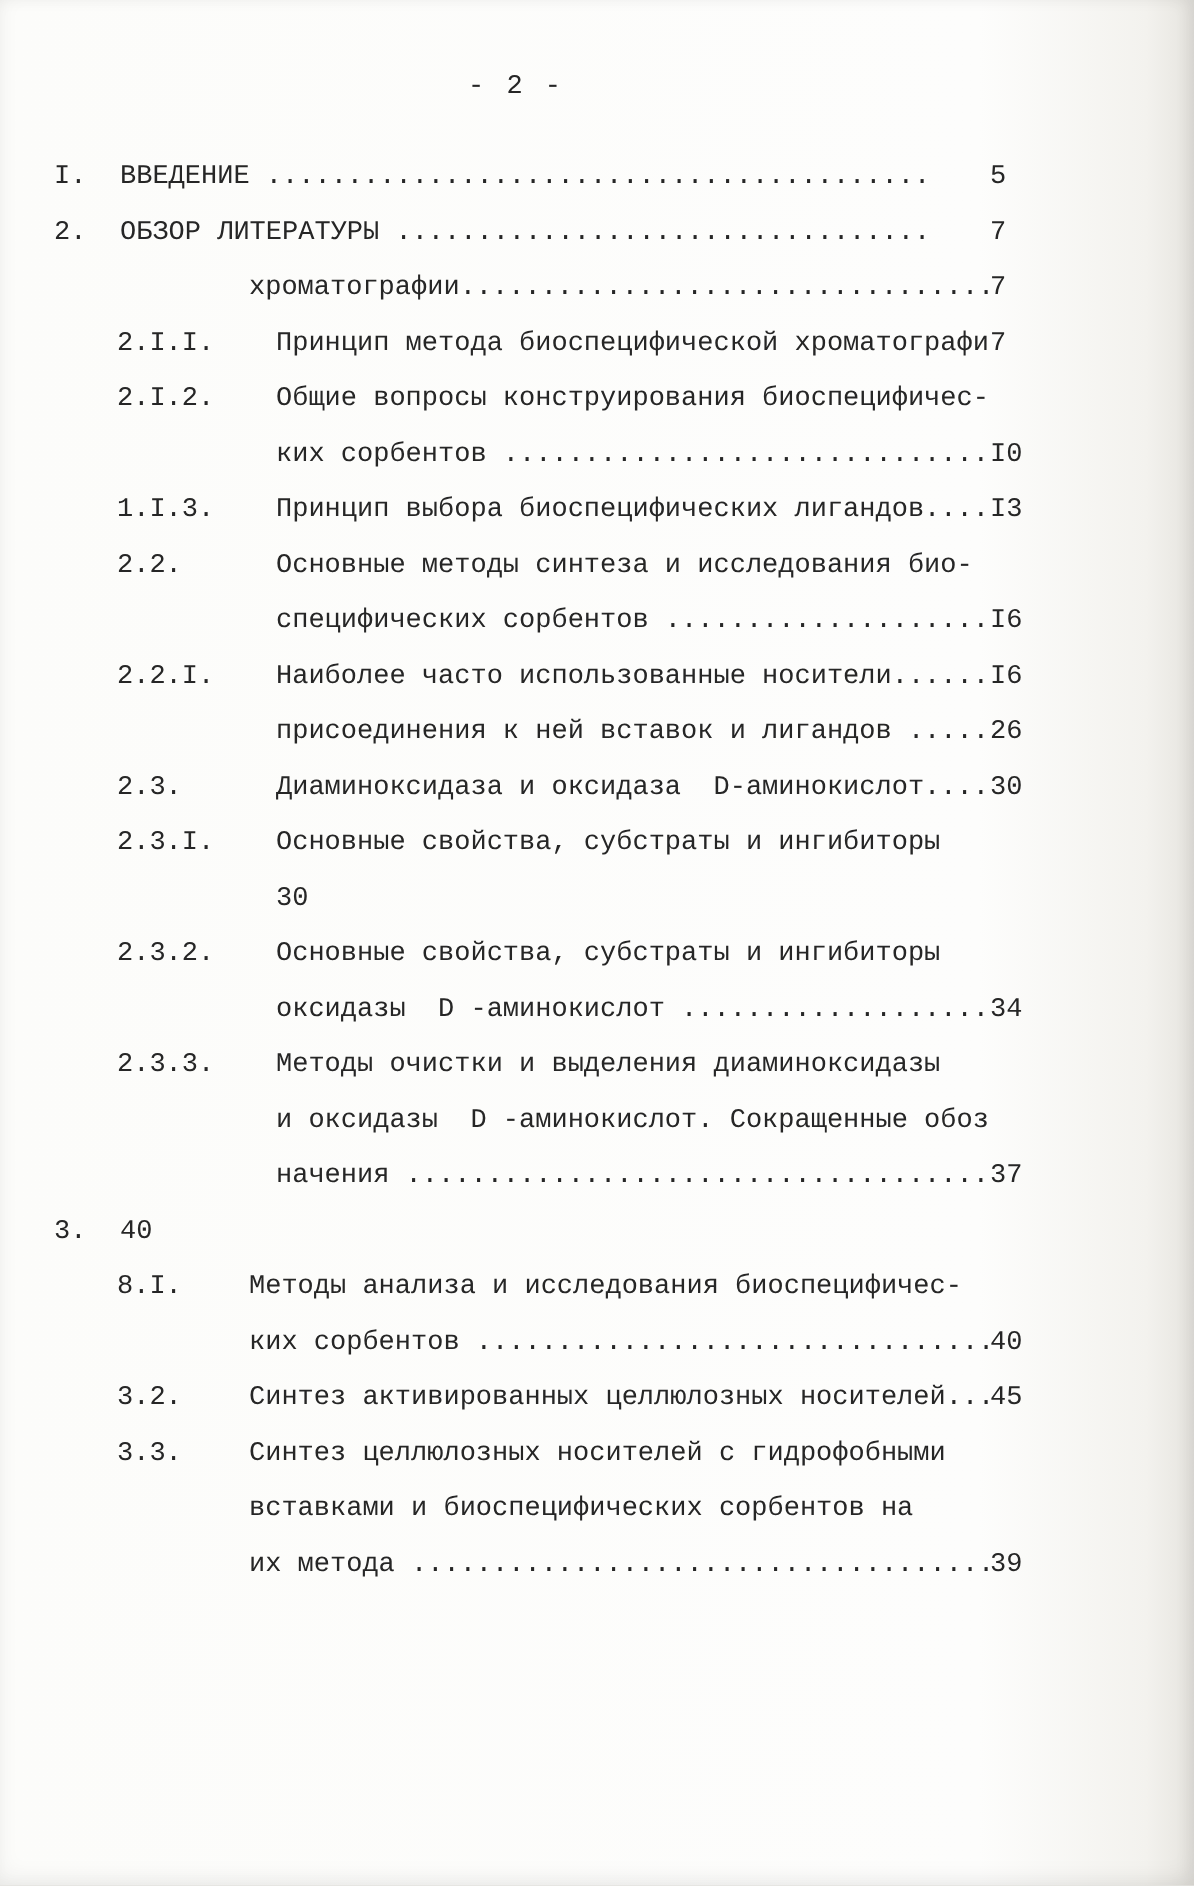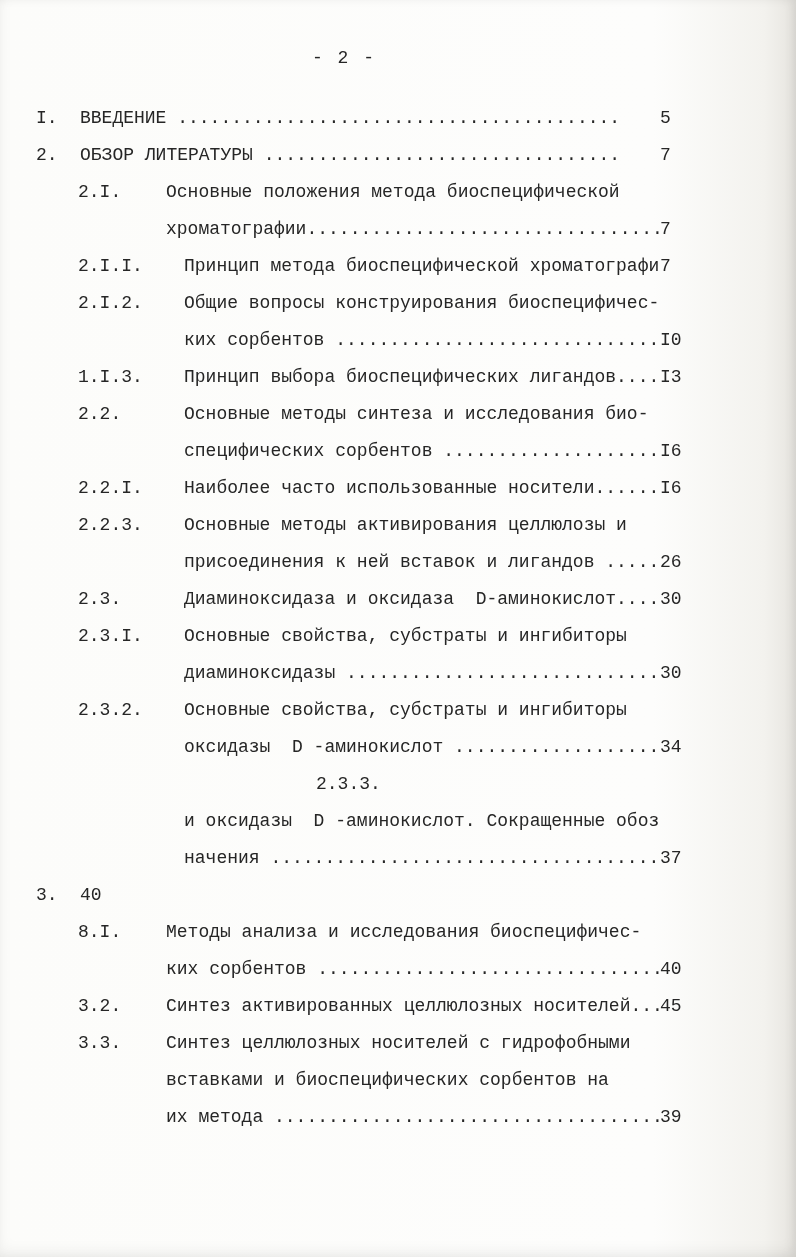--- a/index.html
+++ b/index.html
@@ -67,25 +67,20 @@
       <div class="row lvl0">
         <span class="label">I.</span>
         <span class="text">ВВЕДЕНИЕ .........................................</span>
         <span class="pg">5</span>
       </div>
       <div class="row lvl0">
         <span class="label">2.</span>
         <span class="text">ОБЗОР ЛИТЕРАТУРЫ .................................</span>
         <span class="pg">7</span>
       </div>
-      <div class="row lvl1">
-        <span class="label">2.I.</span>
-        <span class="text">Основные положения метода биоспецифической</span>
-        <span class="pg"></span>
-      </div>
       <div class="row lvl3">
         <span class="label"></span>
         <span class="text">хроматографии...................................</span>
         <span class="pg">7</span>
       </div>
       <div class="row lvl2">
         <span class="label">2.I.I.</span>
         <span class="text">Принцип метода биоспецифической хроматографии</span>
         <span class="pg">7</span>
       </div>
@@ -112,57 +107,52 @@
       <div class="row lvl4">
         <span class="label"></span>
         <span class="text">специфических сорбентов ....................</span>
         <span class="pg">I6</span>
       </div>
       <div class="row lvl2">
         <span class="label">2.2.I.</span>
         <span class="text">Наиболее часто использованные носители......</span>
         <span class="pg">I6</span>
       </div>
-      <div class="row lvl2">
-        <span class="label">2.2.3.</span>
-        <span class="text">Основные методы активирования целлюлозы и</span>
-        <span class="pg"></span>
-      </div>
       <div class="row lvl4">
         <span class="label"></span>
         <span class="text">присоединения к ней вставок и лигандов .....</span>
         <span class="pg">26</span>
       </div>
       <div class="row lvl2">
         <span class="label">2.3.</span>
         <span class="text">Диаминоксидаза и оксидаза  D-аминокислот....</span>
         <span class="pg">30</span>
       </div>
       <div class="row lvl2">
         <span class="label">2.3.I.</span>
         <span class="text">Основные свойства, субстраты и ингибиторы</span>
         <span class="pg"></span>
       </div>
       <div class="row lvl4">
         <span class="label"></span>
-        <span class="text">диаминоксидазы .............................</span>
         <span class="pg">30</span>
       </div>
       <div class="row lvl2">
         <span class="label">2.3.2.</span>
         <span class="text">Основные свойства, субстраты и ингибиторы</span>
         <span class="pg"></span>
       </div>
       <div class="row lvl4">
         <span class="label"></span>
         <span class="text">оксидазы  D -аминокислот ...................</span>
         <span class="pg">34</span>
       </div>
       <div class="row lvl2">
         <span class="label">2.3.3.</span>
+        <span class="text">Методы очистки и выделения диаминоксидазы</span>
         <span class="pg"></span>
       </div>
       <div class="row lvl4">
         <span class="label"></span>
         <span class="text">и оксидазы  D -аминокислот. Сокращенные обоз-</span>
         <span class="pg"></span>
       </div>
       <div class="row lvl4">
         <span class="label"></span>
         <span class="text">начения ....................................</span>

